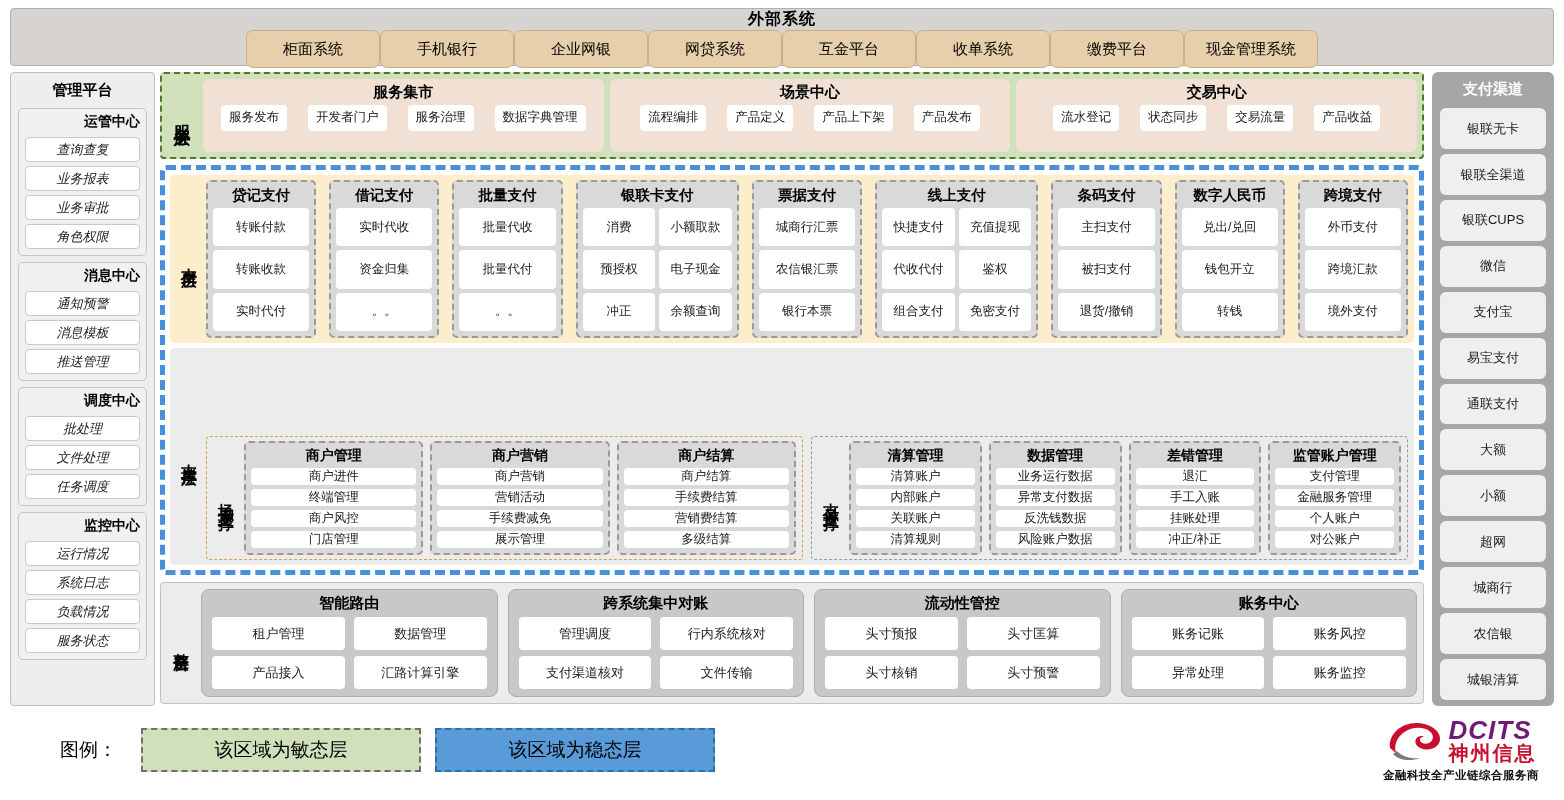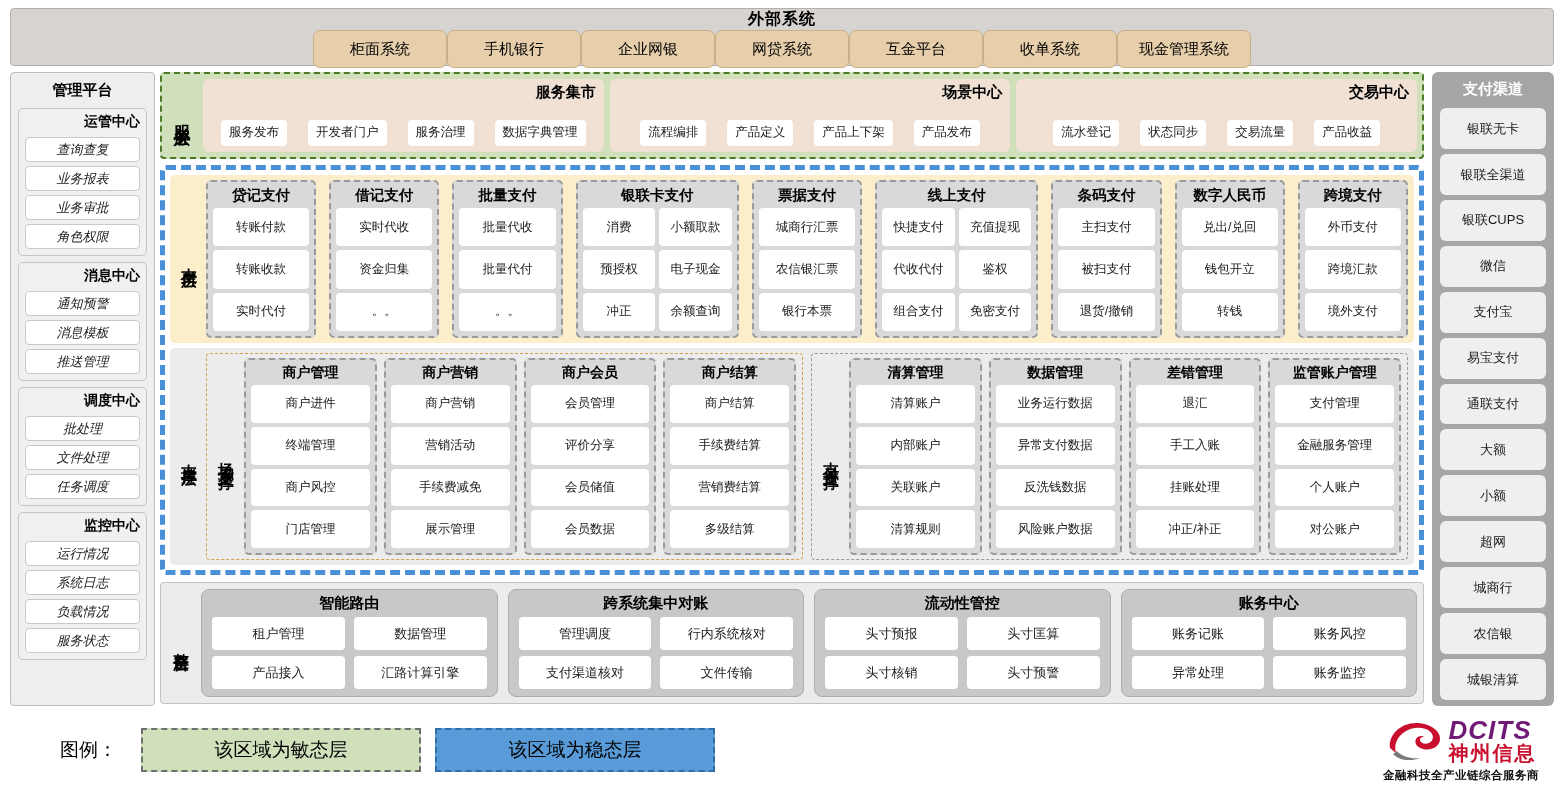--- a/index.html
+++ b/index.html
@@ -98,22 +98,22 @@
     letter-spacing: 3px;
     line-height: 1;
   }
   .svc-box {
     flex: 1;
     background: #f0e1d4;
     border-radius: 6px;
     padding: 3px 8px 6px;
     display: flex; flex-direction: column;
   }
-  .svc-box .box-title { font-weight: bold; font-size: 15px; text-align: right; padding: 1px 0 3px; }
-  .svc-box .row { display: flex; gap: 21px; justify-content: center; flex: 1; align-items: flex-end; }
+  .svc-box .box-title { font-weight: bold; font-size: 15px; text-align: center; padding: 1px 0 3px; }
+  .svc-box .row { display: flex; gap: 21px; justify-content: center; flex: 1; align-items: flex-start; }
   .svc-box .chip { height: 26px; padding: 0 8px; font-size: 12.5px; white-space: nowrap; }
 
   
   #stable-zone {
     position: absolute; left: 160px; top: 165px;
     width: 1264px; height: 410px;
     border: 5px dashed #4a90d9;
     border-radius: 6px;
     background: #ffffff;
     padding: 5px;
@@ -148,21 +148,21 @@
   
   #support-layer {
     flex: 1;
     background: #ececec;
     border-radius: 5px;
     display: flex; align-items: stretch;
     padding: 5px 6px;
     gap: 4px;
   }
   #support-layer .vlabel { font-size: 16px; width: 26px; letter-spacing: 4px; }
-  .sup-halves { flex: 1; display: flex; gap: 8px; }
+  .sup-halves { flex: 1; display: flex; gap: 8px; align-items: flex-end; }
   .sup-half {
     flex: 1;
     border-radius: 4px;
     padding: 4px 6px;
     display: flex; align-items: stretch; gap: 5px;
   }
   .sup-half.scene { border: 1.5px dashed #d4a04a; }
   .sup-half.paysup { border: 1.5px dashed #9a9a9a; }
   .sup-half .vlabel { width: 26px; font-size: 16px; letter-spacing: 5px; }
   .sup-cols { flex: 1; display: flex; gap: 7px; }
@@ -257,20 +257,21 @@
 
 <div id="external-bar">
   <div class="title">外部系统</div>
   <div class="items">
       <div class="chip ext-chip">柜面系统</div>
       <div class="chip ext-chip">手机银行</div>
       <div class="chip ext-chip">企业网银</div>
       <div class="chip ext-chip">网贷系统</div>
       <div class="chip ext-chip">互金平台</div>
       <div class="chip ext-chip">收单系统</div>
+      <div class="chip ext-chip">缴费平台</div>
       <div class="chip ext-chip">现金管理系统</div>
     </div>
 </div>
 
 <div id="mgmt-platform">
   <div class="plat-title">管理平台</div>
   <div id="mgmt-groups" style="display:flex;flex-direction:column;gap:6px;flex:1;">
       <div class="mgmt-group">
         <div class="grp-title">运管中心</div>
         <div class="chip">查询查复</div>
@@ -434,29 +435,20 @@
                 <div class="chip">门店管理</div>
               </div>
             </div>
             <div class="sup-group">
               <div class="grp-title">商户营销</div>
               <div class="cells">
                 <div class="chip">商户营销</div>
                 <div class="chip">营销活动</div>
                 <div class="chip">手续费减免</div>
                 <div class="chip">展示管理</div>
-              </div>
-            </div>
-            <div class="sup-group">
-              <div class="grp-title">商户会员</div>
-              <div class="cells">
-                <div class="chip">会员管理</div>
-                <div class="chip">评价分享</div>
-                <div class="chip">会员储值</div>
-                <div class="chip">会员数据</div>
               </div>
             </div>
             <div class="sup-group">
               <div class="grp-title">商户结算</div>
               <div class="cells">
                 <div class="chip">商户结算</div>
                 <div class="chip">手续费结算</div>
                 <div class="chip">营销费结算</div>
                 <div class="chip">多级结算</div>
               </div>

